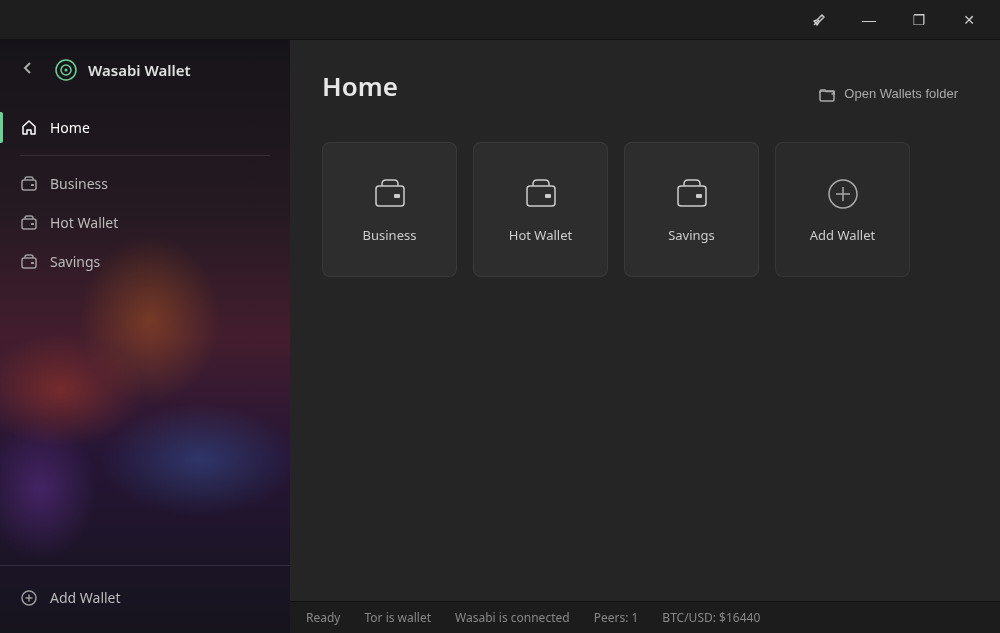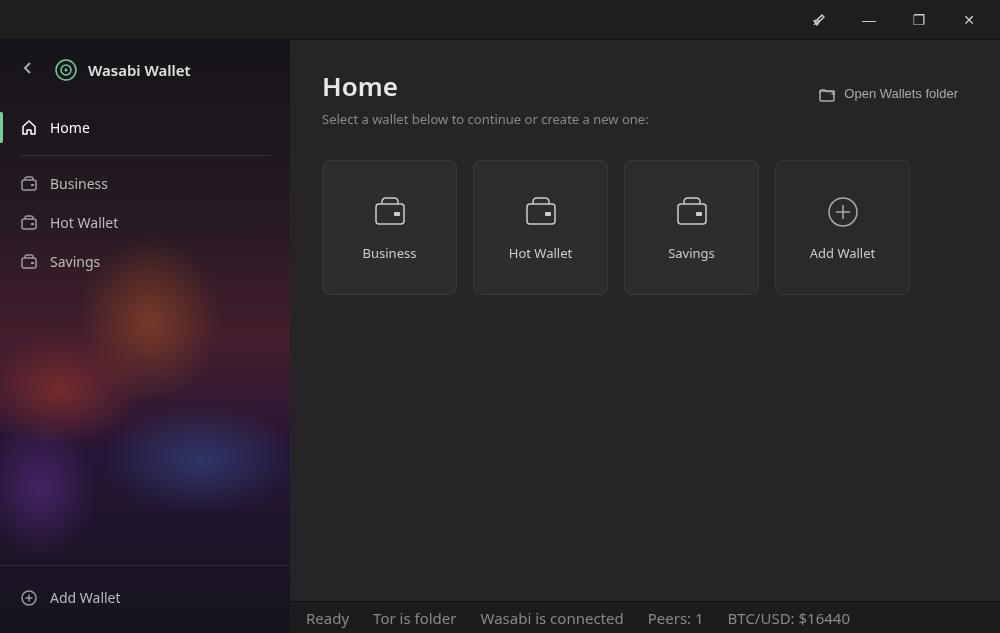--- a/index.html
+++ b/index.html
@@ -250,21 +250,21 @@
       align-items: center;
       gap: 24px;
       padding: 0 16px;
       height: 32px;
       background: #1c1c1c;
       border-top: 1px solid #111;
       flex-shrink: 0;
     }
 
     .content-statusbar .status-item {
-      font-size: 15px;
+      font-size: 12px;
       color: #888;
     }
   </style>
 </head>
 <body>
 
 <div class="titlebar">
   <div class="titlebar-controls">
     <button class="titlebar-btn" title="Pin">
       <svg width="14" height="14" viewBox="0 0 14 14" fill="none" stroke="currentColor" stroke-width="1.5">
@@ -355,21 +355,20 @@
       </div>
 
     </div>
   </div>
 
   <div class="content">
 
     <div class="content-header">
       <div>
         <div class="page-title">Home</div>
-        <div class="page-subtitle">Select a wallet below to continue or create a new one:</div>
       </div>
       <button class="open-folder-btn">
         <svg width="18" height="18" viewBox="0 0 18 18" fill="none" stroke="currentColor" stroke-width="1.5">
           <rect x="2" y="5" width="14" height="10" rx="1.5"></rect>
           <path d="M2 7 L2 5.5 Q2 4 3.5 4 L7 4 L8 5.5 L16 5.5 Q16 5.5 16 7"></path>
           <path d="M14 8 L16 8 L16 5.5" stroke-linecap="round"></path>
           <path d="M14 5.5 L16 5.5" stroke-linecap="round"></path>
         </svg>
         <span>Open Wallets folder</span>
       </button>
@@ -412,20 +411,20 @@
         </svg>
         <span class="wallet-card-label">Add Wallet</span>
       </div>
 
     </div>
 
     <div style="flex:1"></div>
 
     <div class="content-statusbar">
       <span class="status-item ready">Ready</span>
-      <span class="status-item">Tor is folder</span>
+      <span class="status-item">Tor is wallet</span>
       <span class="status-item">Wasabi is connected</span>
       <span class="status-item">Peers: 1</span>
       <span class="status-item">BTC/USD: $16440</span>
     </div>
 
   </div>
 </div>
 
 </body></html>

